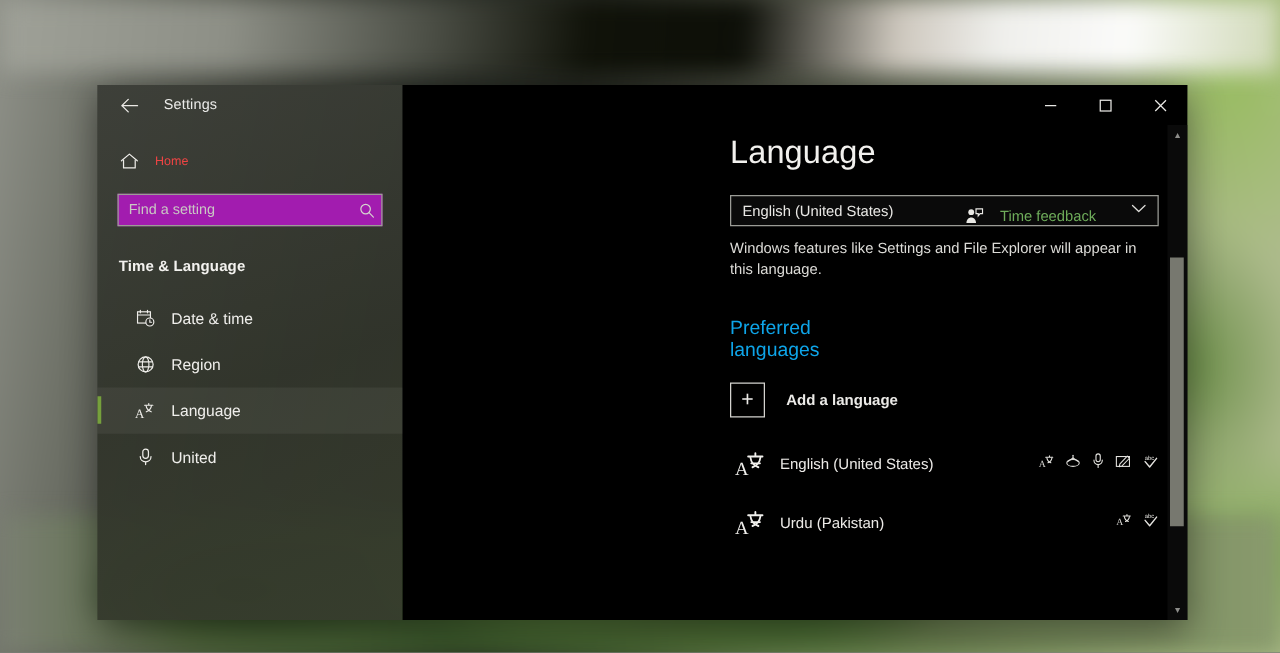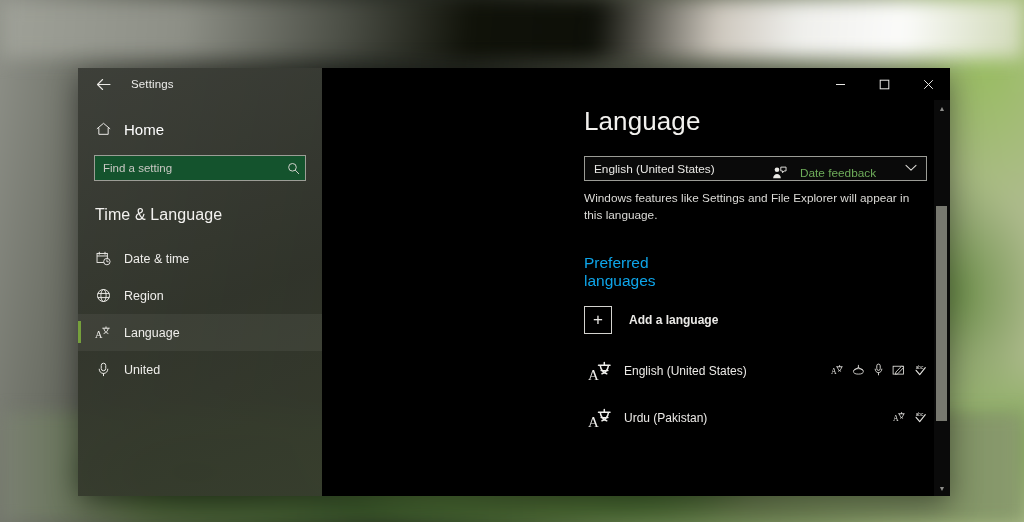--- a/index.html
+++ b/index.html
@@ -100,59 +100,59 @@
 
   #home-row {
     display: flex; align-items: center;
     height: 34px;
     margin-top: 12px;
     padding-left: 12px;
   }
   #home-row .nav-ico {
     width: 26px; display: flex; align-items: center; justify-content: center;
   }
-  #home-label { font-size: 15px; color: #ffffff; margin-left: 8px; }
+  #home-label { font-size: 10px; color: #ef4444; margin-left: 8px; }
 
   #search-wrap { padding: 9px 16px 0 16px; }
   #search-box {
     position: relative;
     height: 26px;
-    background: #14532d;
+    background: #a21caf;
     border: 1px solid #9c9d96;
     display: flex; align-items: center;
   }
   #search-input {
     flex: 1;
     background: transparent;
     border: 0; outline: none;
     font-family: "Liberation Sans", sans-serif;
     font-size: 11.5px;
     color: #d7d6d2;
     padding: 0 6px 0 8px;
   }
   #search-input::placeholder { color: #c9c8c3; opacity: 1; }
   #search-icon-btn {
     width: 24px; height: 24px;
     display: flex; align-items: center; justify-content: center;
     color: #d5d4cf;
   }
 
   #section-title {
-    font-size: 16px; font-weight: normal;
+    font-size: 12px; font-weight: bold;
     color: #f3f2ef;
     padding: 25px 0 0 17px;
     letter-spacing: .1px;
   }
 
   #nav-list { margin-top: 16px; }
   .nav-item {
     position: relative;
     display: flex; align-items: center;
     height: 37px;
-    padding-left: 12px;
+    padding-left: 25px;
   }
   .nav-item .sel-bar {
     position: absolute; left: 0; top: 7px;
     width: 3px; height: 22px;
     background: #76a03c;
     opacity: 0;
   }
   .nav-item.selected .sel-bar { opacity: 1; }
   .nav-item.selected { background: rgba(255,255,255,.055); }
   .nav-ico {
@@ -529,21 +529,21 @@
 
         <div id="col-side">
           <div class="side-link">
             <span class="side-link-icon">
               <svg width="15" height="14" viewBox="0 0 16 15" fill="none" aria-hidden="true">
                 <circle cx="5.3" cy="4" r="2.5" fill="currentColor"></circle>
                 <path d="M1.2 13.2c0-2.8 1.9-4.6 4.1-4.6s4.1 1.8 4.1 4.6z" fill="currentColor"></path>
                 <path d="M9.4 1.2h5.6v4.1h-2.1l-1.6 1.9V5.3H9.4z" stroke="currentColor" stroke-width="1" fill="none"></path>
               </svg>
             </span>
-            <span class="side-link-label" style="color: rgb(110, 172, 90);">Date feedback</span>
+            <span class="side-link-label" style="color: rgb(110, 172, 90);">Time feedback</span>
           </div>
         </div>
 
       </div>
 
       <div id="scrollbar">
         <div id="sb-up">▲</div>
         <div id="sb-track">
           <div id="sb-thumb"></div>
         </div>

